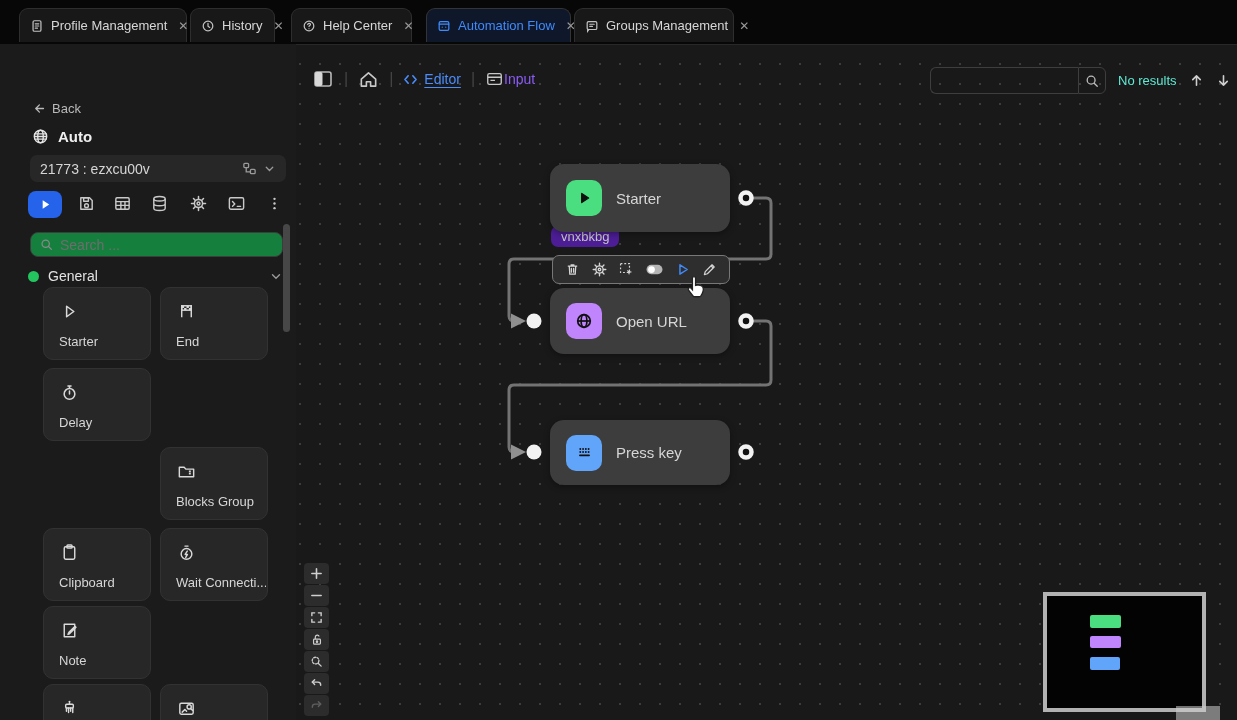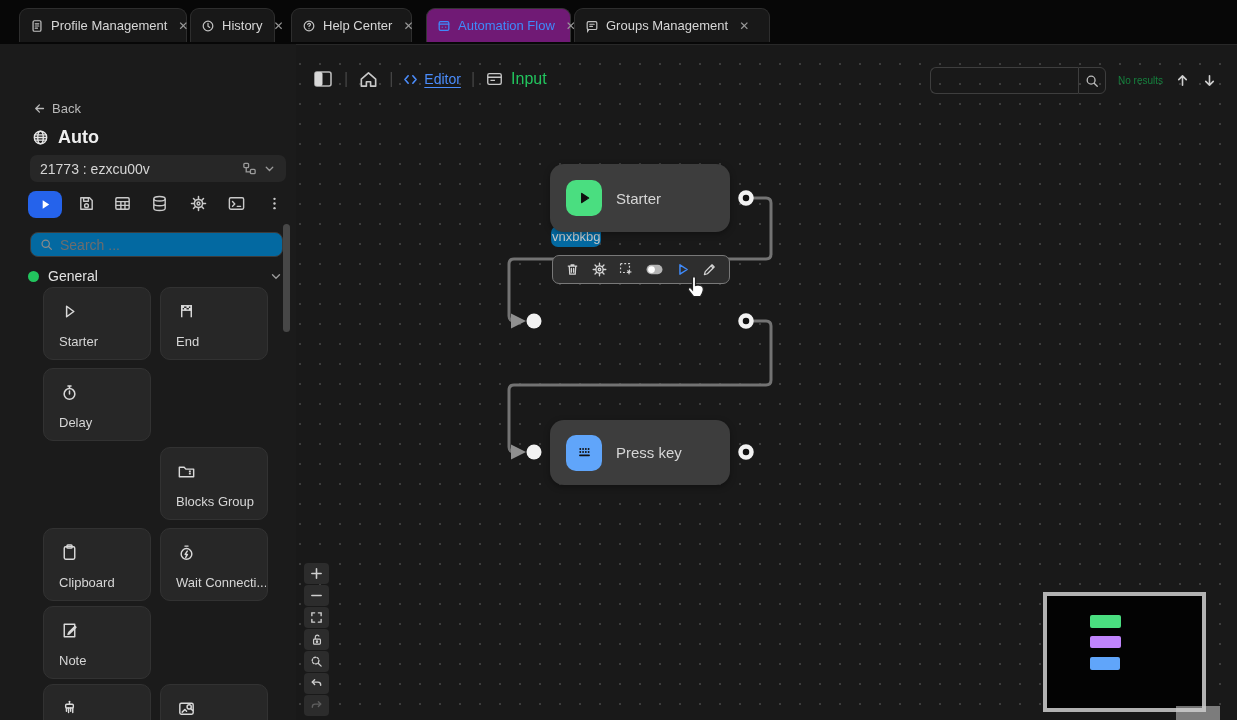--- a/index.html
+++ b/index.html
@@ -8,77 +8,77 @@
   #app { position:relative; width:1237px; height:720px; }
 
   
   .tabstrip { position:absolute; left:0; top:0; width:1237px; height:44px; background:#070707; }
   .tab { position:absolute; top:8px; height:34px; background:#181818; border:1px solid #2e2e2e;
     border-bottom:none; border-radius:9px 9px 0 0; display:flex; align-items:center; gap:7px;
     padding:12px 10px; color:#d7d7d7; font-size:13px; cursor:default; }
   .tab .tlabel { white-space:nowrap; }
   .tab .tclose { color:#9a9a9a; font-size:12px; margin-left:4px; }
   .tab svg { flex:0 0 auto; color:#c2c2c2; }
-  .tab.active { background:#701a75; color:#3f8bfc; border-color:#343434; }
+  .tab.active { background:#0f172a; color:#3f8bfc; border-color:#343434; }
   .tab.active svg { color:#3f8bfc; }
 
   
   .main { position:absolute; left:0; top:44px; width:1237px; height:676px; background:#191919;
     background-image:radial-gradient(circle, #3c3c3c 1.2px, transparent 1.5px);
     background-size:20px 20px; background-position:10px 9px; border-top:1px solid #282828; }
 
   .edges { position:absolute; left:0; top:0; width:1237px; height:720px; pointer-events:none; }
 
   
   .node { position:absolute; width:180px; background:#3d3d3d; border-radius:14px;
     display:flex; align-items:center; gap:14px; padding-left:16px;
     box-shadow:0 2px 6px rgba(0,0,0,.35); }
   .nicon { width:36px; height:36px; border-radius:10px; display:flex; align-items:center; justify-content:center; }
   .nlabel { color:#d6d6d6; font-size:15px; }
-  .nbadge { position:absolute; left:551px; top:226px; background:#0369a1; color:#c9c9c9;
-    font-size:13px; padding:3px 1px; border-radius:7px; }
+  .nbadge { position:absolute; left:551px; top:226px; background:#4c1d95; color:#c9c9c9;
+    font-size:13px; padding:3px 10px; border-radius:7px; }
 
   .node-toolbar { position:absolute; left:552px; top:255px; width:178px; height:29px;
     background:#2e2e2e; border:1px solid #787878; border-radius:7px; display:flex;
     align-items:center; justify-content:space-around; padding:0 6px; }
   .node-toolbar svg { color:#d4d4d4; }
 
   
   .cbar { position:absolute; display:flex; align-items:center; color:#cfcfcf; }
   .sep { color:#454545; font-size:16px; margin:0 10px; }
   .editor-link { color:#4b8dfc; font-size:14px; text-decoration:underline; text-underline-offset:3px; margin-left:6px; }
-  .input-label { color:#22c55e; font-size:16px; margin-left:7px; }
+  .input-label { color:#8b5cf6; font-size:14px; }
 
   
   .findwrap { position:absolute; left:930px; top:67px; display:flex; align-items:center; }
   .findbox { width:148px; height:27px; background:transparent; border:1px solid #3e3e3e;
     border-right:none; border-radius:6px 0 0 6px; color:#ddd; padding:0 8px; font-size:13px; outline:none; }
   .findbtn { width:28px; height:27px; border:1px solid #3e3e3e; border-radius:0 6px 6px 0;
     display:flex; align-items:center; justify-content:center; color:#bdbdbd; }
-  .noresults { color:#15803d; font-size:10px; margin-left:12px; }
+  .noresults { color:#5eead4; font-size:13px; margin-left:12px; }
   .navarrow { color:#cfcfcf; margin-left:12px; display:flex; }
 
   
   .sidebar { position:absolute; left:0; top:44px; width:296px; height:676px; background:#1b1b1b; }
   .back { position:absolute; left:32px; top:57px; color:#b9b9b9; font-size:13px;
     display:flex; align-items:center; gap:6px; }
   .wtitle { position:absolute; left:31px; top:83px; display:flex; align-items:center; gap:8px;
-    color:#efefef; font-size:18px; font-weight:700; }
+    color:#efefef; font-size:15px; font-weight:700; }
   .wselect { position:absolute; left:30px; top:111px; width:256px; height:27px; background:#272727;
     border-radius:7px; display:flex; align-items:center; color:#d5d5d5; font-size:14px; padding:0 10px; }
   .wselect .spacer { flex:1; }
   .wselect svg { color:#9a9a9a; }
 
   .runbtn { position:absolute; left:28px; top:147px; width:34px; height:27px; background:#2563eb;
     border-radius:8px; border:none; display:flex; align-items:center; justify-content:center; }
   .tbi { position:absolute; top:150px; color:#c9c9c9; }
 
   .searchbox { position:absolute; left:30px; top:188px; width:253px; height:25px;
     border:1px solid #3c3c3c; border-radius:8px; display:flex; align-items:center; gap:7px;
-    padding:0 9px; background:#0369a1; }
+    padding:0 9px; background:#15803d; }
   .searchbox input { flex:1; background:transparent; border:none; outline:none;
     color:#cfcfcf; font-size:14px; }
   .searchbox input::placeholder { color:#6d6d6d; }
   .searchbox svg { color:#8a8a8a; }
 
   .catrow { position:absolute; left:28px; top:222px; width:255px; height:20px;
     display:flex; align-items:center; gap:9px; }
   .catdot { width:11px; height:11px; border-radius:50%; background:#22c55e; }
   .catlabel { color:#e2e2e2; font-size:14px; flex:1; }
   .catrow svg { color:#9a9a9a; }
@@ -141,21 +141,21 @@
     <div class="tab active" style="left:426px;width:145px">
       <svg width="14" height="14" viewBox="0 0 16 16" fill="none" stroke="currentColor" stroke-width="1.4" stroke-linecap="round">
           <rect x="2.5" y="3" width="11" height="10" rx="1.5"></rect>
           <path d="M2.5 5.8h11"></path>
           <circle cx="6" cy="9.3" r=".7" fill="currentColor" stroke="none"></circle>
           <circle cx="10" cy="9.3" r=".7" fill="currentColor" stroke="none"></circle>
         </svg>
       <span class="tlabel">Automation Flow</span>
       <span class="tclose">✕</span>
     </div>
-    <div class="tab" style="left:574px;width:196px">
+    <div class="tab" style="left:574px;width:160px">
       <svg width="14" height="14" viewBox="0 0 16 16" fill="none" stroke="currentColor" stroke-width="1.4" stroke-linecap="round">
           <rect x="2.5" y="3" width="11" height="9" rx="1.5"></rect>
           <path d="M5.5 6h5M5.5 8.5h3M4.5 12l-1.5 2v-2"></path>
         </svg>
       <span class="tlabel">Groups Management</span>
       <span class="tclose">✕</span>
     </div>
   </div>
 
   <div class="main"></div>
@@ -244,20 +244,30 @@
         <circle cx="6.8" cy="8" r="3.6" fill="#ffffff"></circle>
       </svg>
     <svg width="17" height="17" viewBox="0 0 20 20" fill="none" stroke="#3f8bfc" stroke-width="1.7" stroke-linejoin="round">
         <path d="M7 4.5 15.5 10 7 15.5Z"></path>
       </svg>
     <svg width="17" height="17" viewBox="0 0 20 20" fill="none" stroke="currentColor" stroke-width="1.5" stroke-linejoin="round">
         <path d="M4 16l1-3.5 8-8 2.5 2.5-8 8L4 16ZM11.8 5.7l2.5 2.5"></path>
       </svg>
   </div>
 
+  <div class="node" style="left:550px;top:288px;height:66px">
+    <div class="nicon" style="background:#c084fc">
+      <svg width="22" height="22" viewBox="0 0 22 22" fill="none" stroke="#101010" stroke-width="1.7">
+          <circle cx="11" cy="11" r="6.3"></circle>
+          <path d="M4.7 11h12.6"></path>
+          <ellipse cx="11" cy="11" rx="2.9" ry="6.3"></ellipse>
+        </svg>
+    </div>
+    <span class="nlabel">Open URL</span>
+  </div>
 
   <div class="node" style="left:550px;top:420px;height:65px">
     <div class="nicon" style="background:#60a5fa">
       <svg width="21" height="21" viewBox="0 0 22 22" fill="none">
           <g fill="#101010">
             <circle cx="6.6" cy="7.4" r="1"></circle>
             <circle cx="9.5" cy="7.4" r="1"></circle>
             <circle cx="12.4" cy="7.4" r="1"></circle>
             <circle cx="15.3" cy="7.4" r="1"></circle>
             <circle cx="6.6" cy="10.4" r="1"></circle>

